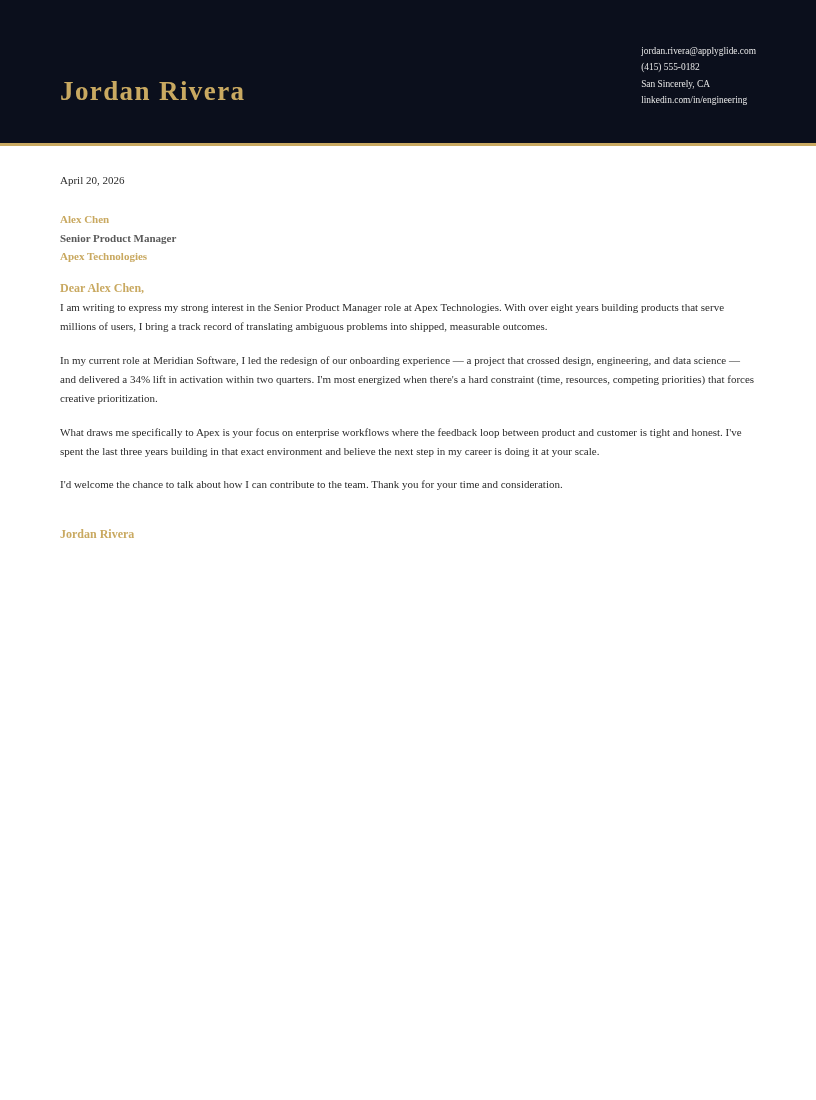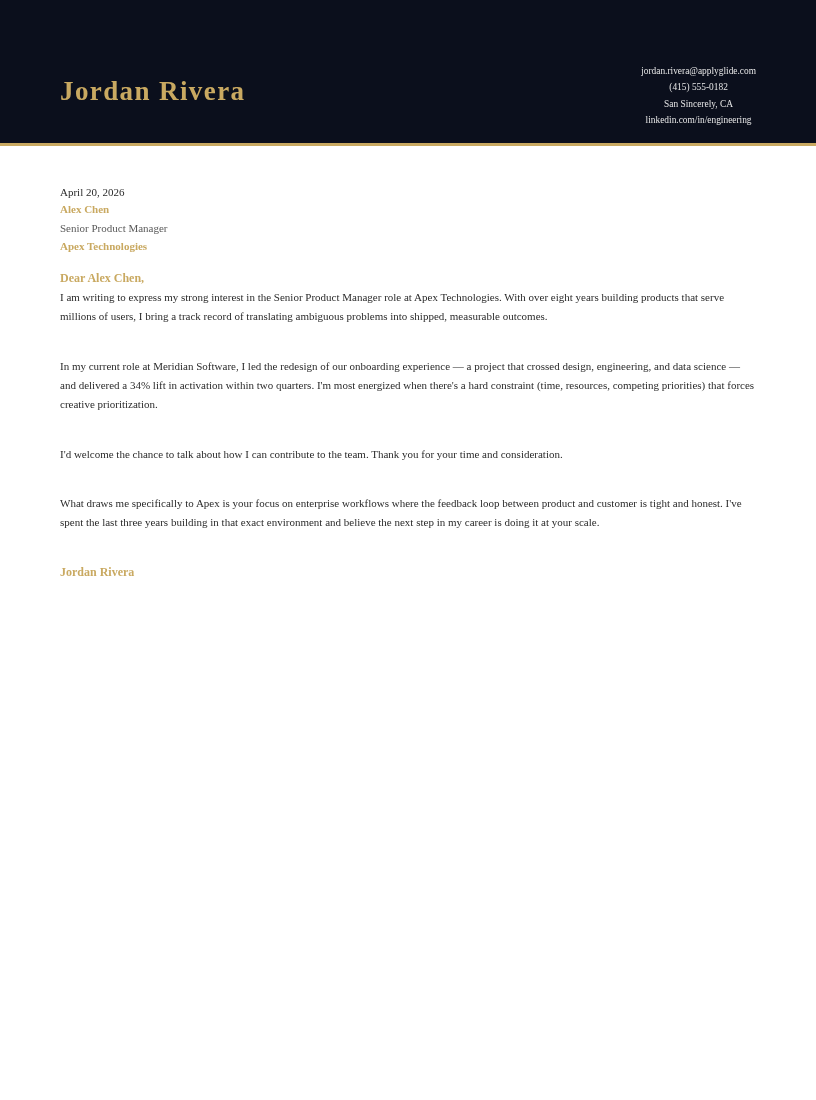--- a/index.html
+++ b/index.html
@@ -37,59 +37,59 @@
       font-weight: bold;
       letter-spacing: 1.4px;
       color: #c9a961;
       line-height: 34px;
       white-space: nowrap;
     }
     .contact {
       position: absolute;
       right: 60px;
       top: 43px;
-      text-align: center;
+      text-align: left;
       font-size: 9.4px;
       color: #e6e6e6;
       line-height: 16.3px;
-      margin-top: 20px;
     }
     .contact div { white-space: nowrap; }
     .content {
       position: absolute;
       left: 60px;
-      top: 184px;
+      top: 172px;
       width: 696px;
       font-size: 11px;
     }
     .date {
       line-height: 16px;
       color: #2b2b2b;
     }
     .recipient {
+      margin-top: 22px;
       line-height: 18.7px;
     }
     .gold-bold {
       color: #c9a961;
       font-weight: bold;
     }
-    .recipient-title { color: #5a5a5a; }
+    .recipient-title { color: #5a5a5a; font-weight: bold; }
     .salutation {
       margin-top: 14px;
       font-size: 12px;
       line-height: 16px;
       font-weight: bold;
       color: #c9a961;
     }
     .para {
       margin-top: 2px;
       line-height: 19.3px;
       color: #2b2b2b;
     }
-    .para + .para { margin-top: 30px; }
+    .para + .para { margin-top: 14px; }
     .closing {
       margin-top: 26px;
       line-height: 16px;
       color: #2b2b2b;
     }
     .signature {
       margin-top: 32px;
       font-size: 12px;
       line-height: 16px;
       font-weight: bold;
@@ -116,17 +116,17 @@
   <div class="recipient">
     <div class="gold-bold">Alex Chen</div>
     <div class="recipient-title">Senior Product Manager</div>
     <div class="gold-bold">Apex Technologies</div>
   </div>
 
   <div class="salutation">Dear Alex Chen,</div>
 
   <div class="para">I am writing to express my strong interest in the Senior Product Manager role at Apex Technologies. With over eight years building products that serve millions of users, I bring a track record of translating ambiguous problems into shipped, measurable outcomes.</div>
   <div class="para">In my current role at Meridian Software, I led the redesign of our onboarding experience — a project that crossed design, engineering, and data science — and delivered a 34% lift in activation within two quarters. I'm most energized when there's a hard constraint (time, resources, competing priorities) that forces creative prioritization.</div>
+  <div class="para">What draws me specifically to Apex is your focus on enterprise workflows where the feedback loop between product and customer is tight and honest. I've spent the last three years building in that exact environment and believe the next step in my career is doing it at your scale.</div>
   <div class="para">I'd welcome the chance to talk about how I can contribute to the team. Thank you for your time and consideration.</div>
-  <div class="para">What draws me specifically to Apex is your focus on enterprise workflows where the feedback loop between product and customer is tight and honest. I've spent the last three years building in that exact environment and believe the next step in my career is doing it at your scale.</div>
 
   <div class="signature">Jordan Rivera</div>
 </div>
 
 </body></html>

